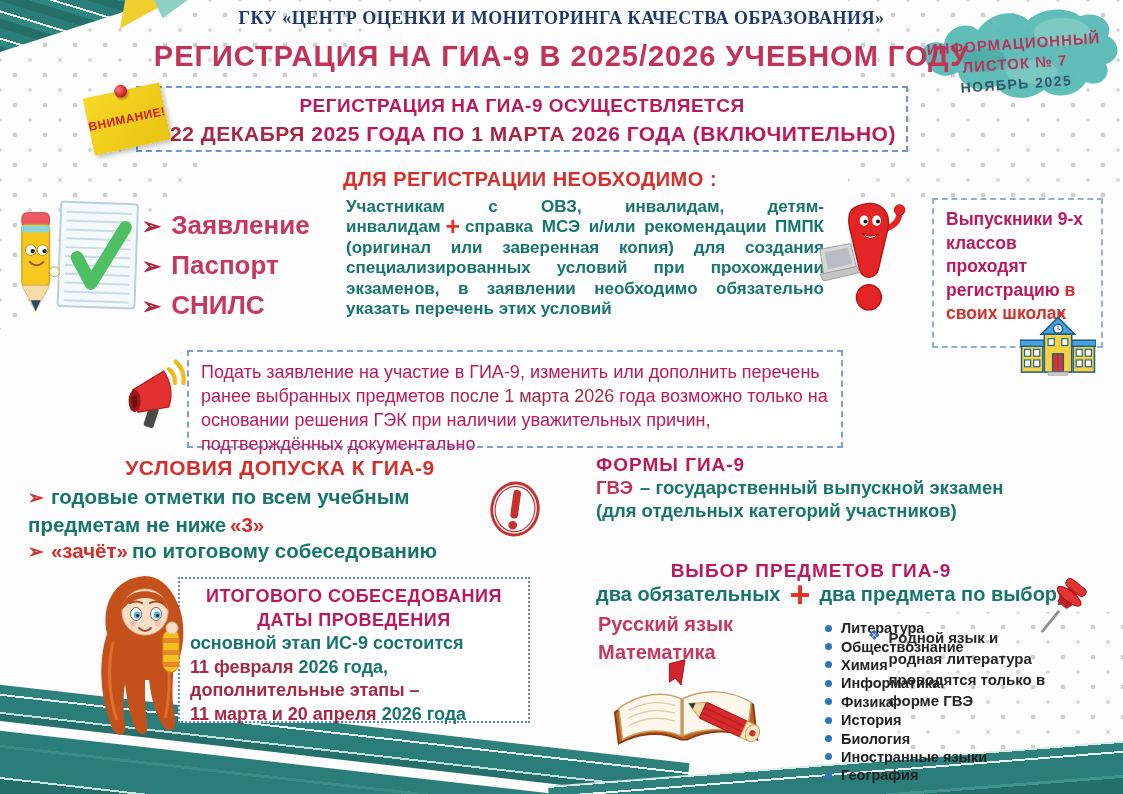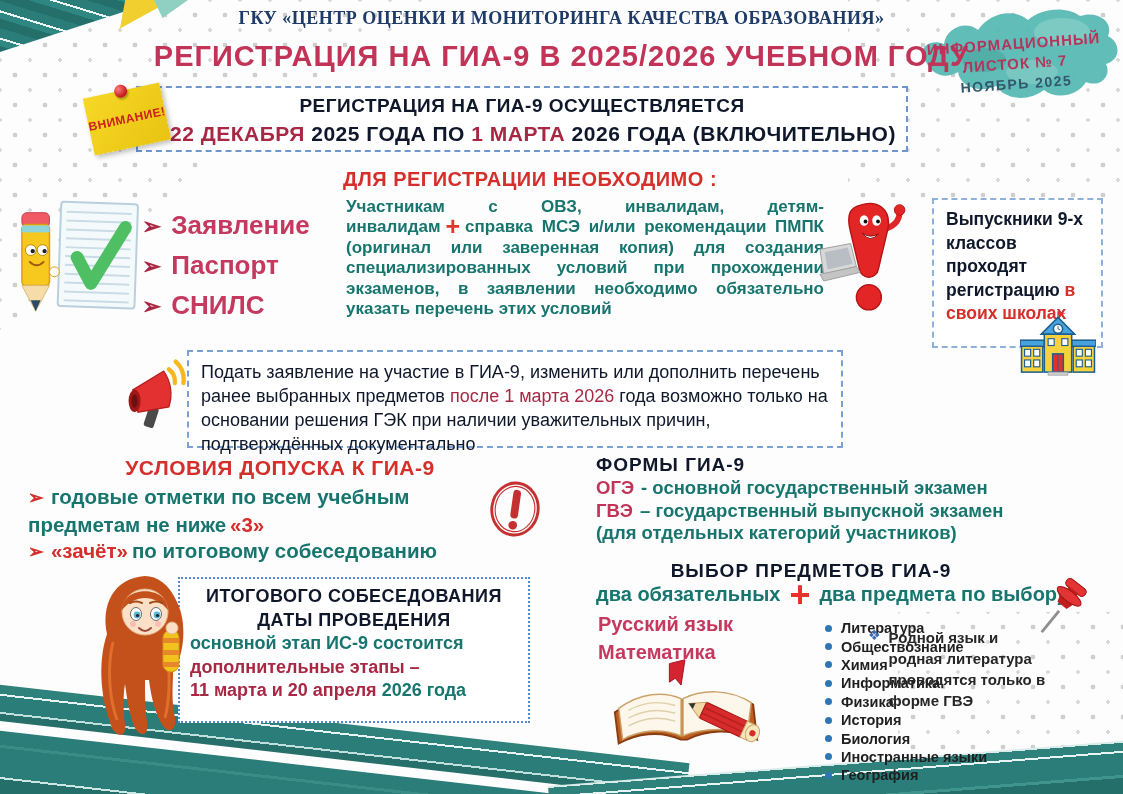--- a/index.html
+++ b/index.html
@@ -21,21 +21,21 @@
   .accent-teal{left:154px;top:0;width:34px;height:18px;background:#8fd0c2;
      clip-path:polygon(0 0,100% 0,25% 100%);z-index:1;}
   .band{z-index:1;}
   .band-l1{left:-6px;top:684px;width:700px;height:36px;transform:rotate(6.5deg);transform-origin:0 0;
      background:linear-gradient(180deg,#2f827c 0 9px,#e9f5f4 9px 11px,#2a7d78 11px 27px,#bfe0dd 27px 29px,#276f6a 29px 36px);}
   .band-l2{left:-6px;top:730px;width:1150px;height:80px;transform:rotate(6.5deg);transform-origin:0 0;
      background:linear-gradient(180deg,#2a7d78 0 14px,#3a8d87 14px 17px,#2a7d78 17px 46px,#cde7e5 46px 48px,#256f6a 48px 80px);}
   .band-r{left:548px;top:786px;width:640px;height:110px;transform:rotate(-4.5deg);transform-origin:0 0;
      background:linear-gradient(180deg,#d8ecea 0 2px,#2f827c 2px 10px,#e9f5f4 10px 12px,#2a7d78 12px 34px,#3f948e 34px 37px,#256f6a 37px 110px);}
   
-  .blue{color:#0f172a;} .teal{color:#17756e;} .crimson{color:#c23358;}
+  .blue{color:#be185d;} .teal{color:#17756e;} .crimson{color:#c23358;}
   .red{color:#d42f2a;} .navy{color:#1e3a66;} .darkred{color:#a82844;}
   
   .org{left:0;top:8px;width:100%;text-align:center;font-family:"Liberation Serif",serif;
        font-weight:bold;font-size:18px;letter-spacing:.5px;z-index:2;}
   .title{left:0;top:40px;width:100%;text-align:center;font-size:29px;font-weight:bold;
        letter-spacing:1px;z-index:2;}
   .badge{left:925px;top:34px;width:180px;text-align:center;transform:rotate(-4deg);z-index:2;line-height:20px;}
   .badge .b1{font-size:15px;font-weight:bold;color:#b5345c;letter-spacing:1px;display:block;}
   .badge .b3{font-size:14px;font-weight:bold;color:#33586e;letter-spacing:1.5px;display:block;}
   
@@ -255,20 +255,21 @@
       <ellipse cx="28" cy="30" rx="20.5" ry="23.5" fill="none" stroke="#c53030" stroke-width="1.2"></ellipse>
       <path d="M28,14 L28,36" stroke="#c53030" stroke-width="8" stroke-linecap="round"></path>
       <circle cx="28" cy="47" r="4.5" fill="#c53030"></circle>
     </g>
   </svg>
 
   <div class="abs box dates-box">
     <div class="h blue">ИТОГОВОГО СОБЕСЕДОВАНИЯ</div>
     <div class="h blue">ДАТЫ ПРОВЕДЕНИЯ</div>
     <div class="teal">основной этап ИС-9 состоится</div>
+    <div><span class="darkred">11 февраля</span><span class="teal"> 2026 года,</span></div>
     <div class="darkred">дополнительные этапы –</div>
     <div><span class="darkred">11 марта и 20 апреля</span><span class="teal"> 2026 года</span></div>
   </div>
 
   <svg class="abs z4" style="left:92px;top:572px;" width="102" height="168" viewBox="0 0 100 168">
     <path d="M52,4 C20,6 8,34 14,62 C4,92 8,130 20,158 C26,166 34,164 32,152 C30,138 30,124 32,112
              C34,126 36,142 42,156 C48,166 56,164 54,150 C52,136 52,120 52,108 L56,108
              C58,124 62,142 70,154 C76,162 84,158 82,146 C78,128 80,112 80,100
              C92,82 94,50 84,30 C76,12 64,4 52,4 Z" fill="#c4511b"></path>
     <path d="M20,70 C14,95 16,125 24,148" stroke="#e06f2c" stroke-width="3" fill="none"></path>
@@ -288,21 +289,20 @@
       <circle cx="64.5" cy="43.5" r="1.6" fill="#222"></circle>
     <path d="M37,31 Q43,28 49,31" stroke="#a34b16" stroke-width="2" fill="none" stroke-linecap="round"></path>
     <path d="M57,31 Q63,28 69,31" stroke="#a34b16" stroke-width="2" fill="none" stroke-linecap="round"></path>
     <circle cx="40" cy="52" r="3" fill="#f7b6ad" opacity="0.8"></circle>
     <circle cx="65" cy="52" r="3" fill="#f7b6ad" opacity="0.8"></circle>
     <path d="M46,56 Q52,62 58,56" stroke="#9c4a38" stroke-width="2" fill="none" stroke-linecap="round"></path>
   </svg>
 
   <div class="abs forms-heading blue">ФОРМЫ ГИА-9</div>
   <div class="abs forms-lines">
-    <div><span class="abbr">ОГЭ</span><span class="teal">- основной государственный экзамен</span></div>
     <div><span class="abbr">ГВЭ</span><span class="teal">– государственный выпускной экзамен</span></div>
     <div class="teal">(для отдельных категорий участников)</div>
   </div>
 
   <div class="abs subj-heading blue">ВЫБОР ПРЕДМЕТОВ ГИА-9</div>
   <div class="abs subj-row">
     <span class="teal">два обязательных</span>
     <span class="plus">+</span>
     <span class="teal">два предмета по выбору</span>
   </div>

